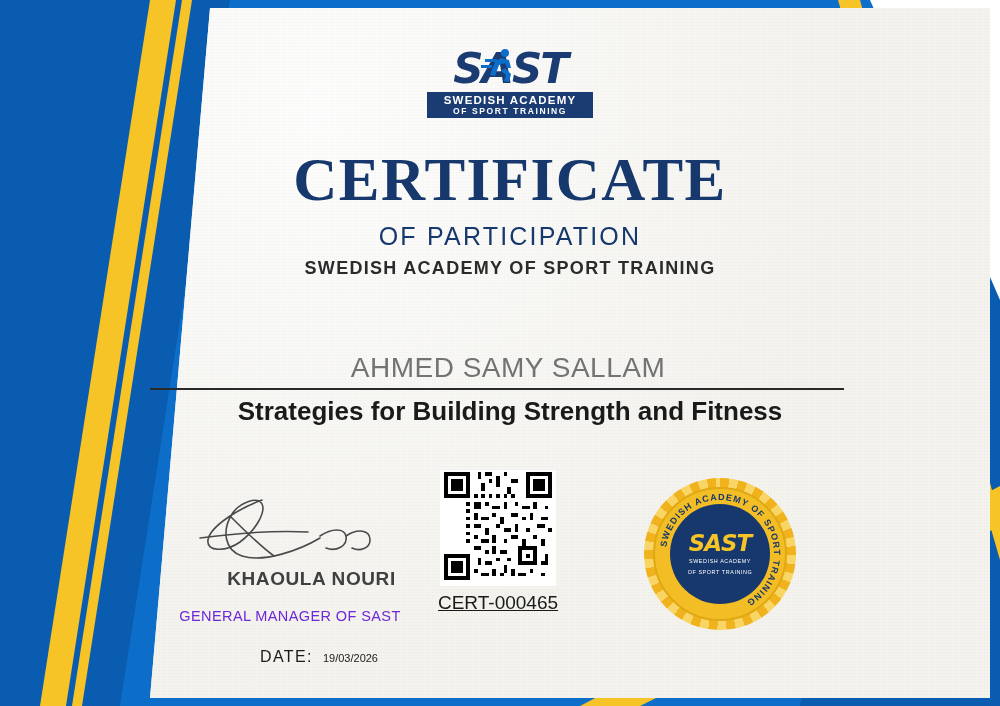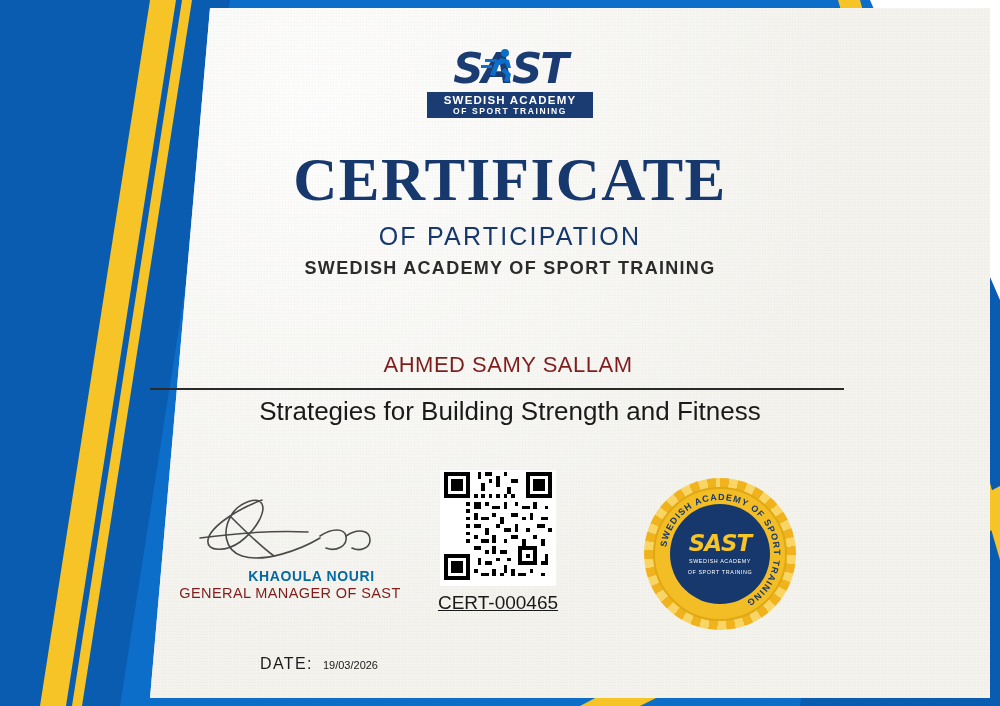--- a/index.html
+++ b/index.html
@@ -190,39 +190,39 @@
     position: absolute;
     top: 297px;
     left: 0; right: 0;
     font-size: 17px;
     color: #2b2b2b;
   }
   .recipient {
     position: absolute;
     top: 352px;
     left: 0; right: 4px;
-    font-size: 22px;
+    font-size: 28px;
     letter-spacing: 0.5px;
-    color: #7f1d1d;
+    color: #737373;
     font-weight: 500;
   }
   .rule {
     position: absolute;
     top: 388px;
     left: 0;
     width: 694px;
     height: 2px;
     background: #2a2a2a;
   }
   .course {
     position: absolute;
     top: 396px;
     left: 0; right: 0;
     font-size: 26px;
-    font-weight: normal;
+    font-weight: bold;
     color: #1a1a1a;
   }
   .passing {
     position: absolute;
     top: 432px;
     left: 0; right: 0;
     font-size: 18px;
     color: #2b2b2b;
   }
 
@@ -232,31 +232,31 @@
     left: 10px;
     top: 490px;
     width: 260px;
     text-align: center;
   }
   .sig-mark {
     height: 78px;
     position: relative;
   }
   .sig-name {
-    font-size: 14px;
+    font-size: 19px;
     font-weight: bold;
     letter-spacing: 0.6px;
-    color: #0369a1;
+    color: #404040;
     margin-left: 43px;
   }
   .sig-role {
-    margin-top: 1px;
+    margin-top: 18px;
     font-size: 14.5px;
     letter-spacing: 0.4px;
-    color: #7f1d1d;
+    color: #6d28d9;
   }
 
   
   .qr-wrap {
     position: absolute;
     left: 235px;
     top: 470px;
     width: 226px;
     text-align: center;
   }
@@ -342,21 +342,20 @@
     left: 110px;
     top: 648px;
     display: flex;
     align-items: baseline;
     gap: 10px;
   }
   .date-label {
     font-size: 16px;
     letter-spacing: 1.4px;
     color: #1a1a1a;
-    margin-top: 7px;
   }
   .date-value {
     font-size: 11px;
     color: #1a1a1a;
   }
 </style>
 </head>
 <body>
 
 <div id="certificate">

